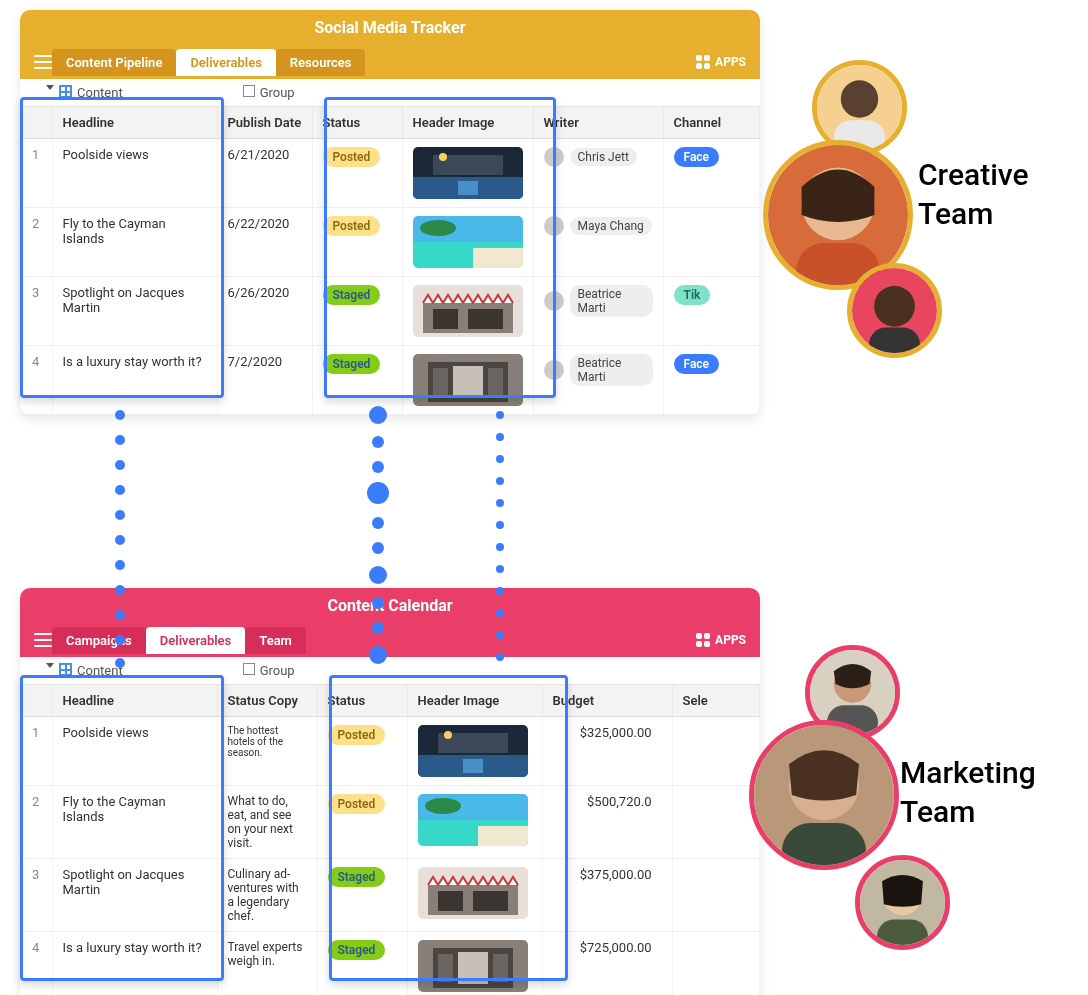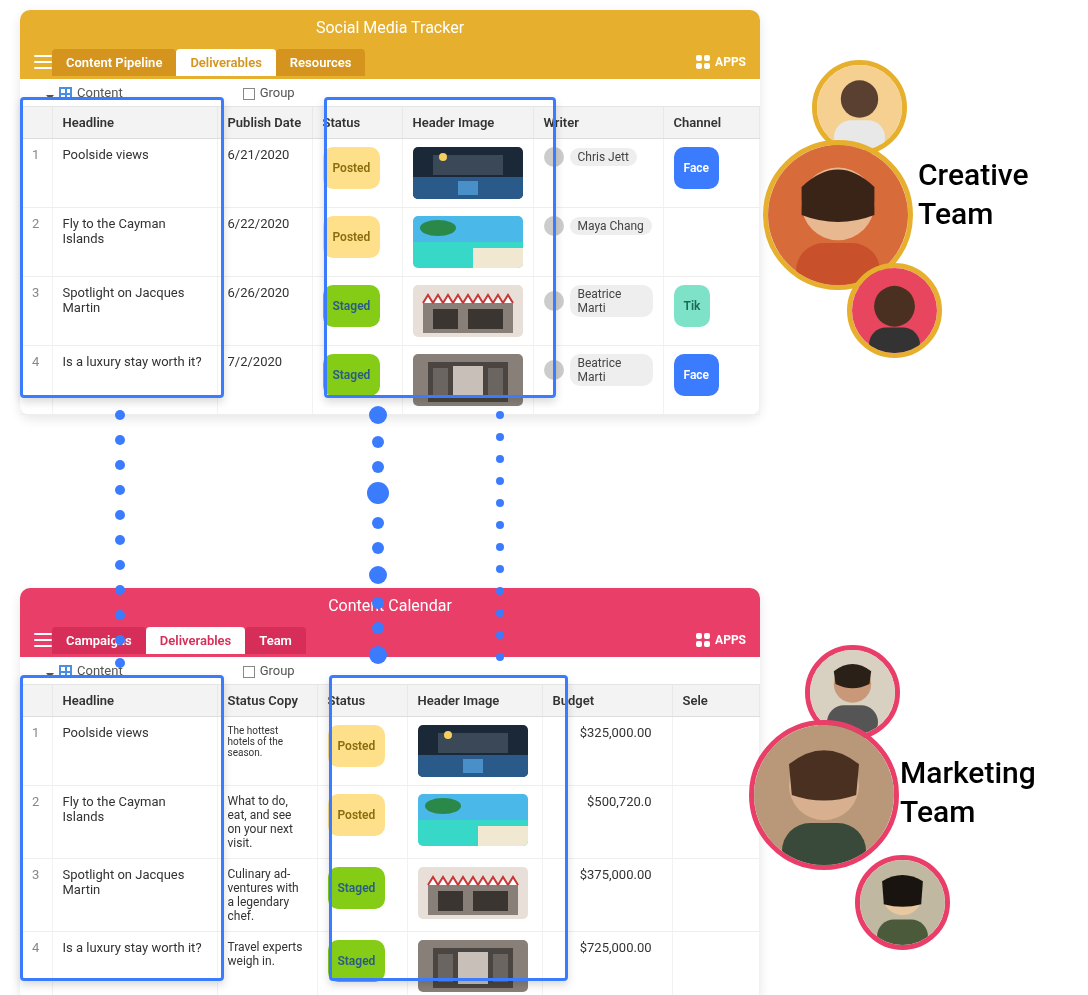--- a/index.html
+++ b/index.html
@@ -1,47 +1,47 @@
 <!DOCTYPE html>
 <html><head>
 <meta charset="utf-8">
 <style>
 *{box-sizing:border-box;margin:0;padding:0}
 body{font-family:-apple-system,BlinkMacSystemFont,"Segoe UI",Roboto,Helvetica,Arial,sans-serif;background:#fff;width:1088px;height:995px;position:relative;overflow:hidden}
 .panel{position:absolute;width:740px;border-radius:10px;background:#fff;box-shadow:0 4px 12px rgba(0,0,0,0.1);overflow:visible}
 .panel-top{top:10px;left:20px}
 .panel-bot{top:588px;left:20px}
-.hdr{border-radius:10px 10px 0 0;color:#fff;font-weight:400;text-align:center;padding:8px 0;font-size:16px}
+.hdr{border-radius:10px 10px 0 0;color:#fff;font-weight:700;text-align:center;padding:8px 0;font-size:16px}
 .hdr-gold{background:#e6b02e}
 .hdr-pink{background:#e83e68}
 .tabbar{display:flex;align-items:center;padding:0 14px;height:34px;position:relative}
 .tabbar-gold{background:#e6b02e}
 .tabbar-pink{background:#e83e68}
 .menu-icon{width:18px;height:14px;cursor:pointer;display:flex;flex-direction:column;justify-content:space-between}
 .menu-icon span{display:block;height:2px;background:#fff;border-radius:1px}
 .tab{padding:6px 14px;border-radius:4px 4px 0 0;font-size:13px;font-weight:600;cursor:pointer;color:#fff}
 .tab.active{background:#fff}
 .tab.active.gold{color:#d4941e}
 .tab.active.pink{color:#d62e58}
 .tab.inactive.gold{background:#d4941e}
 .tab.inactive.pink{background:#d62e58}
 .apps{position:absolute;right:14px;color:#fff;font-size:12px;font-weight:700;display:flex;align-items:flex-start;gap:5px;cursor:pointer}
 .apps-icon{width:14px;height:14px;display:grid;grid-template-columns:1fr 1fr;gap:2px}
 .apps-icon span{background:#fff;border-radius:2px}
 .viewbar{display:flex;align-items:center;padding:6px 26px;gap:20px;font-size:13px;color:#555;border-bottom:1px solid #e5e5e5}
-.view-item{display:flex;align-items:flex-end;gap:5px;cursor:pointer}
+.view-item{display:flex;align-items:flex-start;gap:5px;cursor:pointer}
 .tri{width:0;height:0;border-left:4px solid transparent;border-right:4px solid transparent;border-top:5px solid #555}
 .grid-ic{width:13px;height:13px;border:1.5px solid #4a90e2;display:grid;grid-template-columns:1fr 1fr;grid-template-rows:1fr 1fr}
 .grid-ic span{border:0.5px solid #4a90e2}
 .grp-ic{width:12px;height:12px;border:1.5px solid #888}
 .tbl{width:100%;border-collapse:collapse;font-size:13px}
 .tbl th{text-align:left;padding:8px 10px;font-weight:600;color:#333;background:#f3f3f3;border-bottom:1px solid #ddd;border-right:1px solid #e8e8e8;font-size:13px}
 .tbl td{padding:8px 10px;border-bottom:1px solid #eee;border-right:1px solid #f2f2f2;vertical-align:top;color:#333}
 .tbl td.num{text-align:center;color:#888;width:32px}
-.badge{display:inline-block;padding:14px 10px;border-radius:10px;font-size:12px;font-weight:600}
+.badge{display:inline-block;padding:3px 10px;border-radius:10px;font-size:12px;font-weight:600}
 .badge.posted{background:#ffe08a;color:#8a6d0e}
 .badge.staged{background:#84cc16;color:#2a5a8a}
 .badge.fb{background:#3b7cff;color:#fff}
 .badge.tk{background:#7de2c8;color:#1a6b55}
 .thumb{width:110px;height:52px;border-radius:5px;display:block}
 .writer{display:flex;align-items:center;gap:6px}
 .avatar-sm{width:20px;height:20px;border-radius:50%;background:#ccc;flex-shrink:0}
 .writer-tag{background:#eee;border-radius:10px;padding:2px 8px;font-size:12px;color:#444}
 .hl{position:absolute;border:3px solid #3b7cff;border-radius:4px;pointer-events:none;box-shadow:0 4px 8px rgba(0,0,0,0.15)}
 .dots-svg{position:absolute;left:0;top:0;pointer-events:none}

